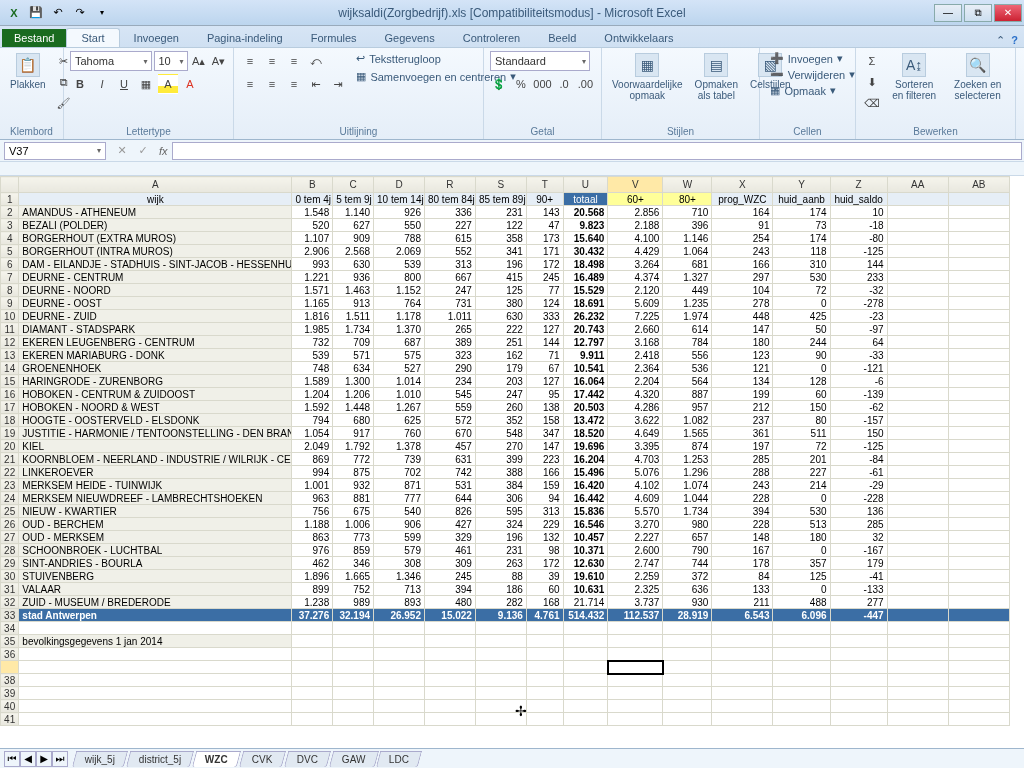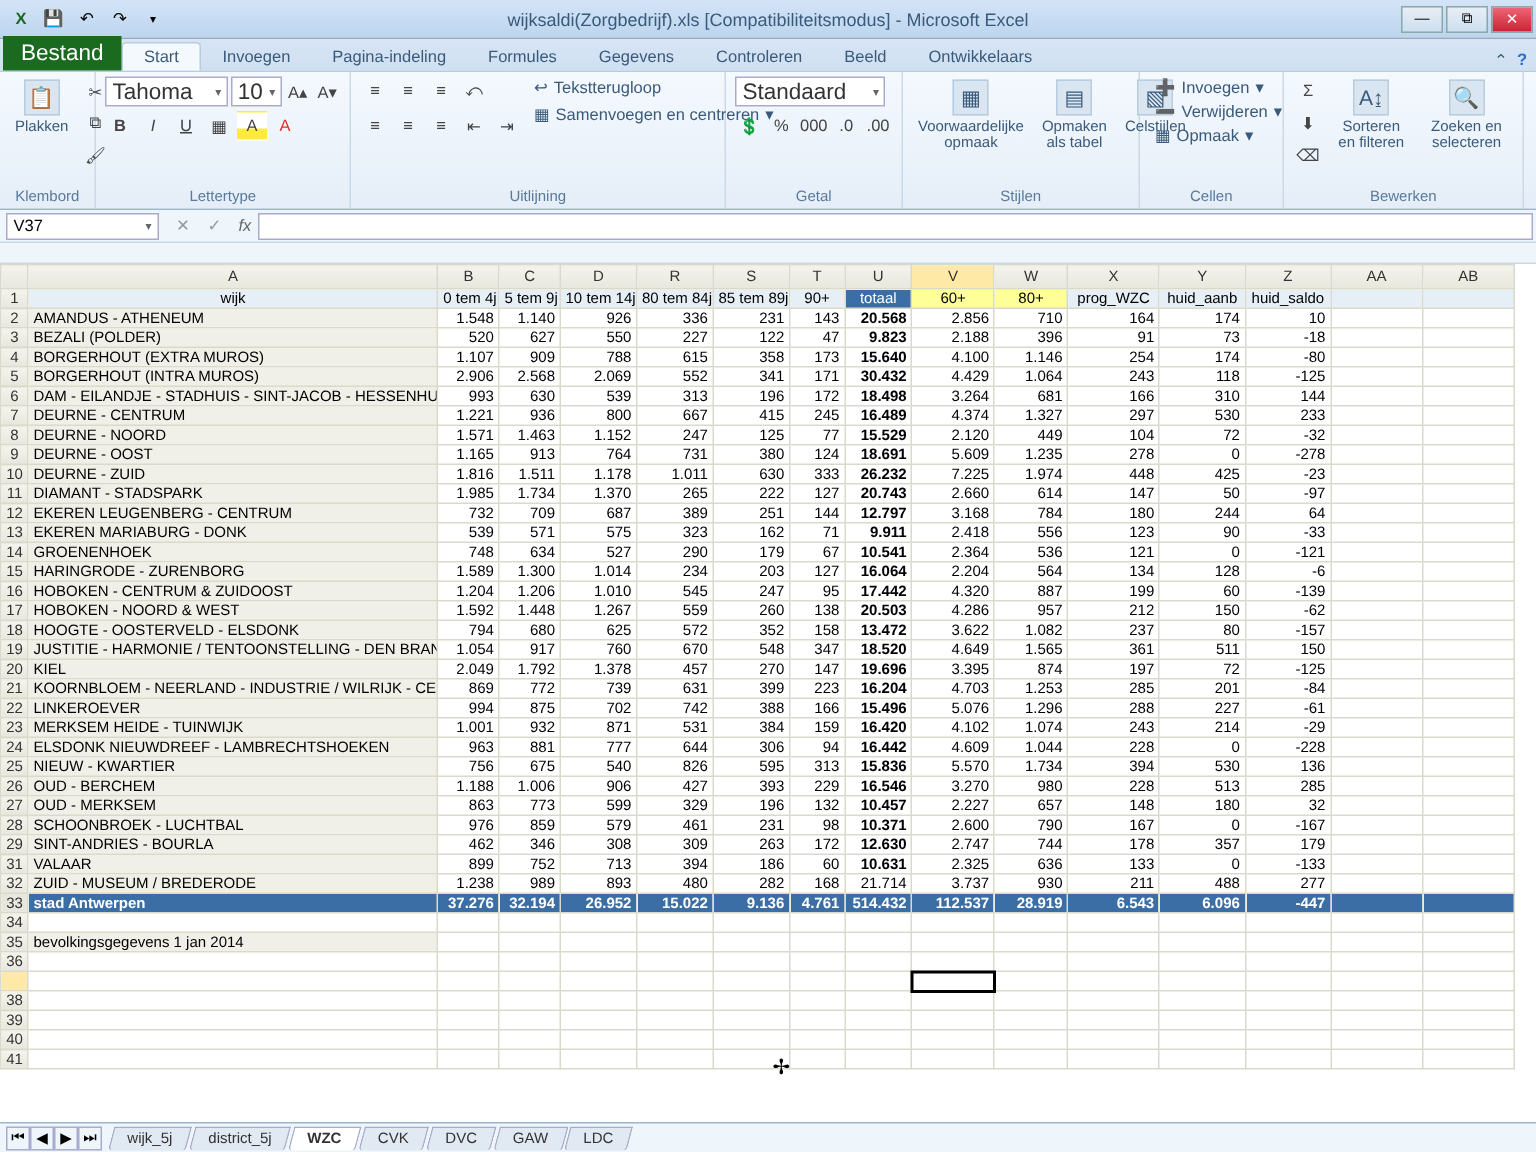--- a/index.html
+++ b/index.html
@@ -9,35 +9,35 @@
 .titlebar { background: linear-gradient(#d4e4f7, #bcd5ee); height: 26px; display: flex; align-items: center; justify-content: space-between; border-bottom: 1px solid #9ab; }
 .titlebar-center { color: #3a5a7a; font-size: 12px; position: absolute; left: 50%; transform: translateX(-50%); }
 .titlebar-left { display: flex; align-items: center; gap: 2px; padding-left: 4px; }
 .qat-btn { width: 20px; height: 20px; display: inline-flex; align-items: center; justify-content: center; cursor: pointer; }
 .titlebar-right { display: flex; gap: 2px; padding-right: 2px; }
 .win-btn { width: 28px; height: 18px; display: flex; align-items: center; justify-content: center; background: linear-gradient(#e8eef6,#cddff0); border: 1px solid #8aa; font-size: 10px; cursor: pointer; }
 .win-btn.close { background: linear-gradient(#e67,#c23); color: #fff; }
 
 
 .ribbon-tabs { background: linear-gradient(#d7e5f5,#cfe0f2); height: 22px; display: flex; align-items: flex-end; padding-left: 2px; border-bottom: 1px solid #b8ccde; }
-.file-tab { background: #1a6b1f; color: #fff; padding: 3px 12px; font-size: 15px; cursor: pointer; }
+.file-tab { background: #1a6b1f; color: #fff; padding: 3px 12px; font-size: 11px; cursor: pointer; }
 .rtab { padding: 3px 14px; font-size: 11px; color: #3a5a7a; cursor: pointer; }
 .rtab.active { background: #f4f9fe; border: 1px solid #b8ccde; border-bottom: none; border-radius: 3px 3px 0 0; }
 .ribbon-help { margin-left: auto; padding-right: 6px; display: flex; gap: 6px; color:#3a5a7a; }
 
 
 .ribbon { background: linear-gradient(#f4f9fe,#e5eef8); height: 92px; display: flex; border-bottom: 1px solid #9eb6cd; }
 .rgroup { border-right: 1px solid #cad9e8; padding: 3px 6px 2px 6px; display: flex; flex-direction: column; justify-content: space-between; }
 .rgroup-label { text-align: center; font-size: 10px; color: #5a7a9a; margin-top: 2px; }
 .rcontrols { display: flex; gap: 4px; align-items: flex-start; flex: 1; }
 .big-btn { display:flex; flex-direction:column; align-items:center; gap:2px; padding:2px 4px; cursor:pointer; font-size:10px; color:#3a5a7a; text-align:center; }
 .big-btn .bicon { width:24px; height:24px; background:#d9e6f2; border:1px solid #b8ccde; display:flex; align-items:center; justify-content:center; font-size:14px; }
 .small-row { display:flex; gap:2px; align-items:center; }
 .sbtn { width:20px; height:20px; border:1px solid transparent; display:inline-flex; align-items:center; justify-content:center; cursor:pointer; font-size:11px; color:#444; }
-.combo { height:20px; border:1px solid #aac; background:#fff; font-size:15px; padding:0 16px 0 4px; color:#333; display:inline-flex; align-items:center; min-width:60px; position:relative; }
+.combo { height:20px; border:1px solid #aac; background:#fff; font-size:11px; padding:0 16px 0 4px; color:#333; display:inline-flex; align-items:center; min-width:60px; position:relative; }
 .combo::after { content:"▾"; position:absolute; right:3px; color:#666; font-size:8px; }
 .vstack { display:flex; flex-direction:column; gap:1px; }
 .ribbon-row-btn { display:flex; align-items:center; gap:4px; font-size:11px; color:#3a5a7a; padding:1px 4px; cursor:pointer; white-space:nowrap; }
 
 
 .fbar { height: 22px; display:flex; align-items:center; border-bottom:1px solid #cad9e8; background:#eef5fb; }
 .namebox { width:102px; height:18px; border:1px solid #aac; background:#fff; font-size:11px; padding:0 4px; display:flex; align-items:center; justify-content:space-between; margin:0 4px; }
 .fx-btns { display:flex; gap:1px; padding:0 2px; }
 .fx-label { font-style:italic; font-size:11px; color:#666; padding:0 4px; }
 .formula-input { flex:1; height:18px; border:1px solid #aac; background:#fff; margin-right:2px; }
@@ -703,21 +703,21 @@
           <td>4.102</td>
           <td>1.074</td>
           <td>243</td>
           <td>214</td>
           <td>-29</td>
           <td></td>
           <td></td>
         </tr>
         <tr class="data-row">
           <td class="rowhdr">24</td>
-          <td class="txt key">ELSDONK NIEUWDREEF - LAMBRECHTSHOEKEN</td>
+          <td class="txt key">MERKSEM NIEUWDREEF - LAMBRECHTSHOEKEN</td>
           <td>963</td>
           <td>881</td>
           <td>777</td>
           <td>644</td>
           <td>306</td>
           <td>94</td>
           <td style="font-weight: bold;">16.442</td>
           <td>4.609</td>
           <td>1.044</td>
           <td>228</td>
@@ -744,21 +744,21 @@
           <td></td>
           <td></td>
         </tr>
         <tr class="data-row">
           <td class="rowhdr">26</td>
           <td class="txt key">OUD - BERCHEM</td>
           <td>1.188</td>
           <td>1.006</td>
           <td>906</td>
           <td>427</td>
-          <td>393</td>
+          <td>324</td>
           <td>229</td>
           <td style="font-weight: bold;">16.546</td>
           <td>3.270</td>
           <td>980</td>
           <td>228</td>
           <td>513</td>
           <td>285</td>
           <td></td>
           <td></td>
         </tr>
@@ -806,20 +806,38 @@
           <td>308</td>
           <td>309</td>
           <td>263</td>
           <td>172</td>
           <td style="font-weight: bold;">12.630</td>
           <td>2.747</td>
           <td>744</td>
           <td>178</td>
           <td>357</td>
           <td>179</td>
+          <td></td>
+          <td></td>
+        </tr>
+        <tr class="data-row">
+          <td class="rowhdr">30</td>
+          <td class="txt key">STUIVENBERG</td>
+          <td>1.896</td>
+          <td>1.665</td>
+          <td>1.346</td>
+          <td>245</td>
+          <td>88</td>
+          <td>39</td>
+          <td style="font-weight: bold;">19.610</td>
+          <td>2.259</td>
+          <td>372</td>
+          <td>84</td>
+          <td>125</td>
+          <td>-41</td>
           <td></td>
           <td></td>
         </tr>
         <tr class="data-row">
           <td class="rowhdr">31</td>
           <td class="txt key">VALAAR</td>
           <td>899</td>
           <td>752</td>
           <td>713</td>
           <td>394</td>

